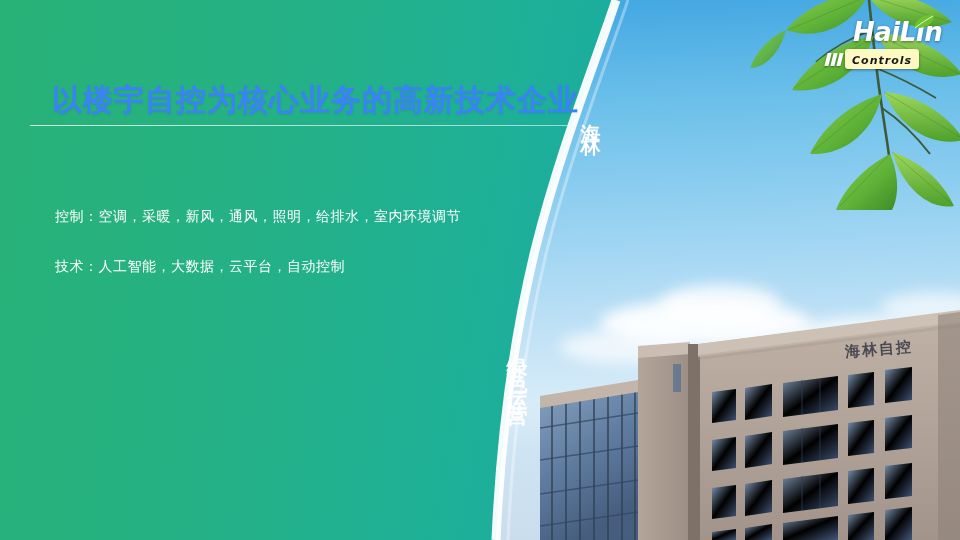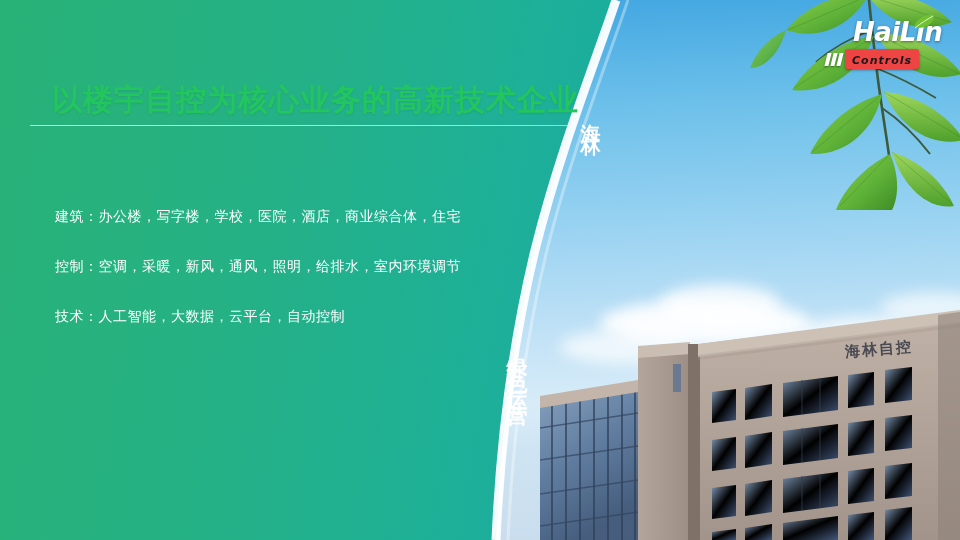--- a/index.html
+++ b/index.html
@@ -62,21 +62,21 @@
   }
   #panelEdge {
     position:absolute; inset:0;
     pointer-events:none;
   }
   #panelEdge svg { display:block; width:100%; height:100%; }
 
   
   #title {
     position:absolute; left:52px; top:80px;
-    font-size:30px; font-weight:700; color:#22c55e;
+    font-size:30px; font-weight:700; color:#3b82f6;
     letter-spacing:1px;
     font-family:"DejaVu Sans","Liberation Sans",sans-serif;
     text-shadow:0 1px 2px rgba(0,0,0,0.08);
   }
   #titleRule {
     position:absolute; left:30px; top:125px;
     width:537px; height:1px;
     background:linear-gradient(90deg,rgba(255,255,255,0.75),rgba(255,255,255,0.55));
   }
 
@@ -117,21 +117,21 @@
   }
   .logoLeaf { position:absolute; left:86px; top:-4px; width:24px; height:16px; }
   .logoBottom { display:flex; align-items:center; gap:3px; margin-top:3px; }
   .bars { display:flex; gap:2px; }
   .bars i {
     display:block; width:4px; height:13px;
     background:#ffffff; transform:skewX(-14deg);
     box-shadow:0 1px 2px rgba(0,0,0,0.4);
   }
   .ctrlBox {
-    background:#ef4444;
+    background:#fef9c3;
     border-radius:3px;
     padding:1px 7px 1px 7px;
     box-shadow:0 1px 3px rgba(0,0,0,0.4);
   }
   .ctrlText {
     font-size:11px; font-weight:800; font-style:italic;
     color:#17181a; letter-spacing:1px;
     font-family:"DejaVu Sans","Liberation Sans",sans-serif;
   }
 </style>
@@ -293,21 +293,20 @@
     <svg viewBox="0 0 960 540" preserveAspectRatio="none">
       <path d="M616,0 C596,60 560,150 535,250 C512,345 500,450 496,540" stroke="#ffffff" stroke-width="9" fill="none" opacity="0.95"></path>
       <path d="M628,0 C608,60 572,150 547,250 C524,345 512,450 508,540" stroke="#ffffff" stroke-width="3" fill="none" opacity="0.35"></path>
     </svg>
   </div>
 
   <div id="title">以楼宇自控为核心业务的高新技术企业</div>
   <div id="titleRule"></div>
 
   <div id="bullets">
-    <div class="bline">建筑：办公楼，写字楼，学校，医院，酒店，商业综合体，住宅</div>
     <div class="bline">控制：空调，采暖，新风，通风，照明，给排水，室内环境调节</div>
     <div class="bline">技术：人工智能，大数据，云平台，自动控制</div>
   </div>
 
   <div class="vtext" id="vtop">海林</div>
   <div class="vtext" id="vbot">绿色运营</div>
 
   <div id="logo">
     <div class="logoWord">HaiLin</div>
     <span class="logoLeaf">

